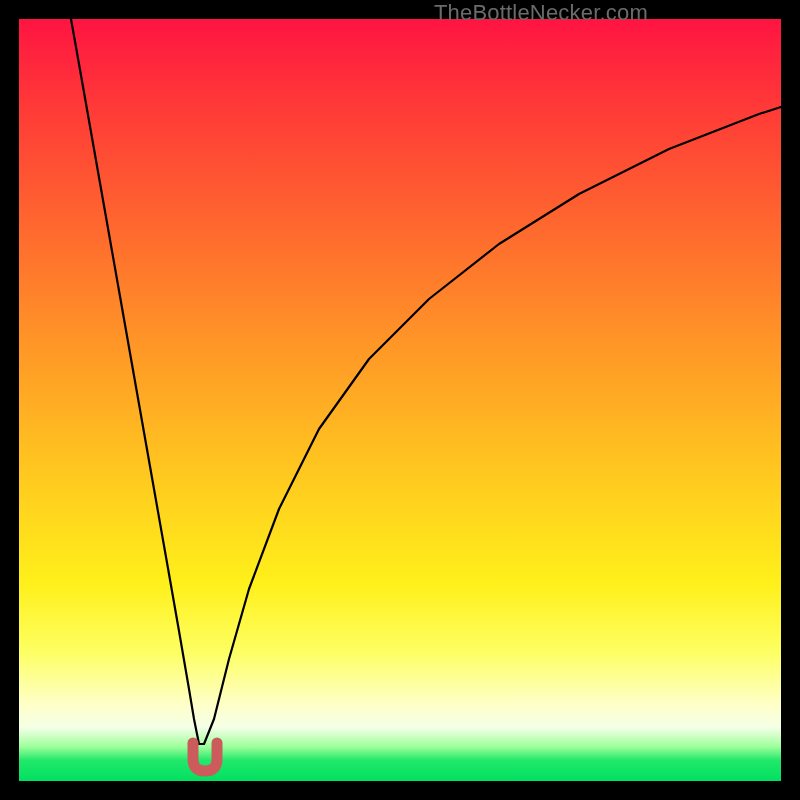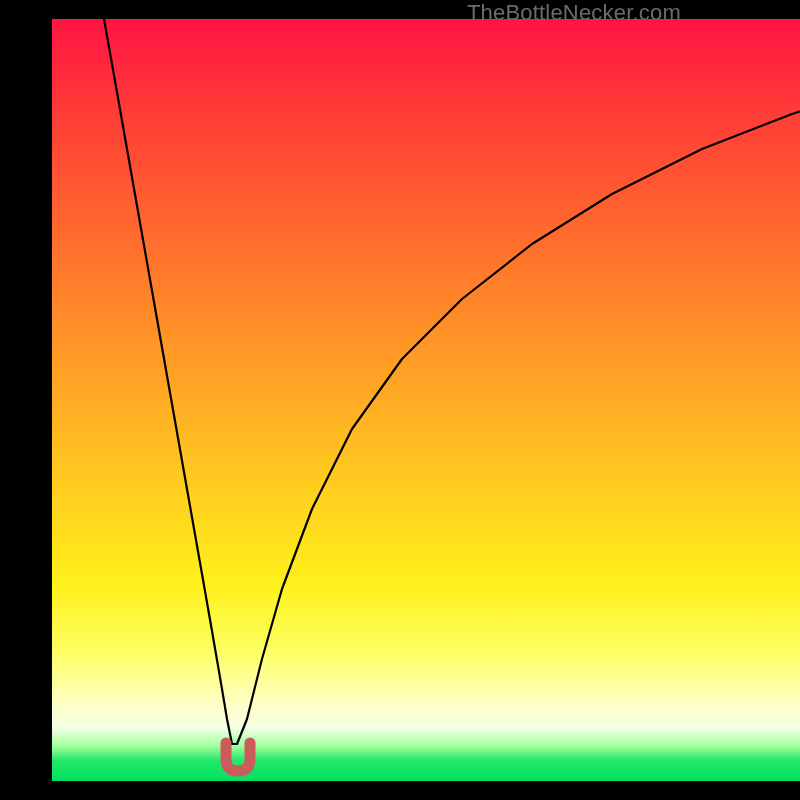--- a/index.html
+++ b/index.html
@@ -9,21 +9,20 @@
     height: 800px;
     overflow: hidden;
     background: #000;
     font-family: Arial, Helvetica, sans-serif;
   }
   .frame {
     position: relative;
     width: 654px;
     height: 800px;
     background: #000;
-    margin-left: 33px;
   }
   .plot {
     position: absolute;
     left: 19px;
     top: 19px;
     width: 762px;
     height: 762px;
     
     background: linear-gradient(
       to bottom,

